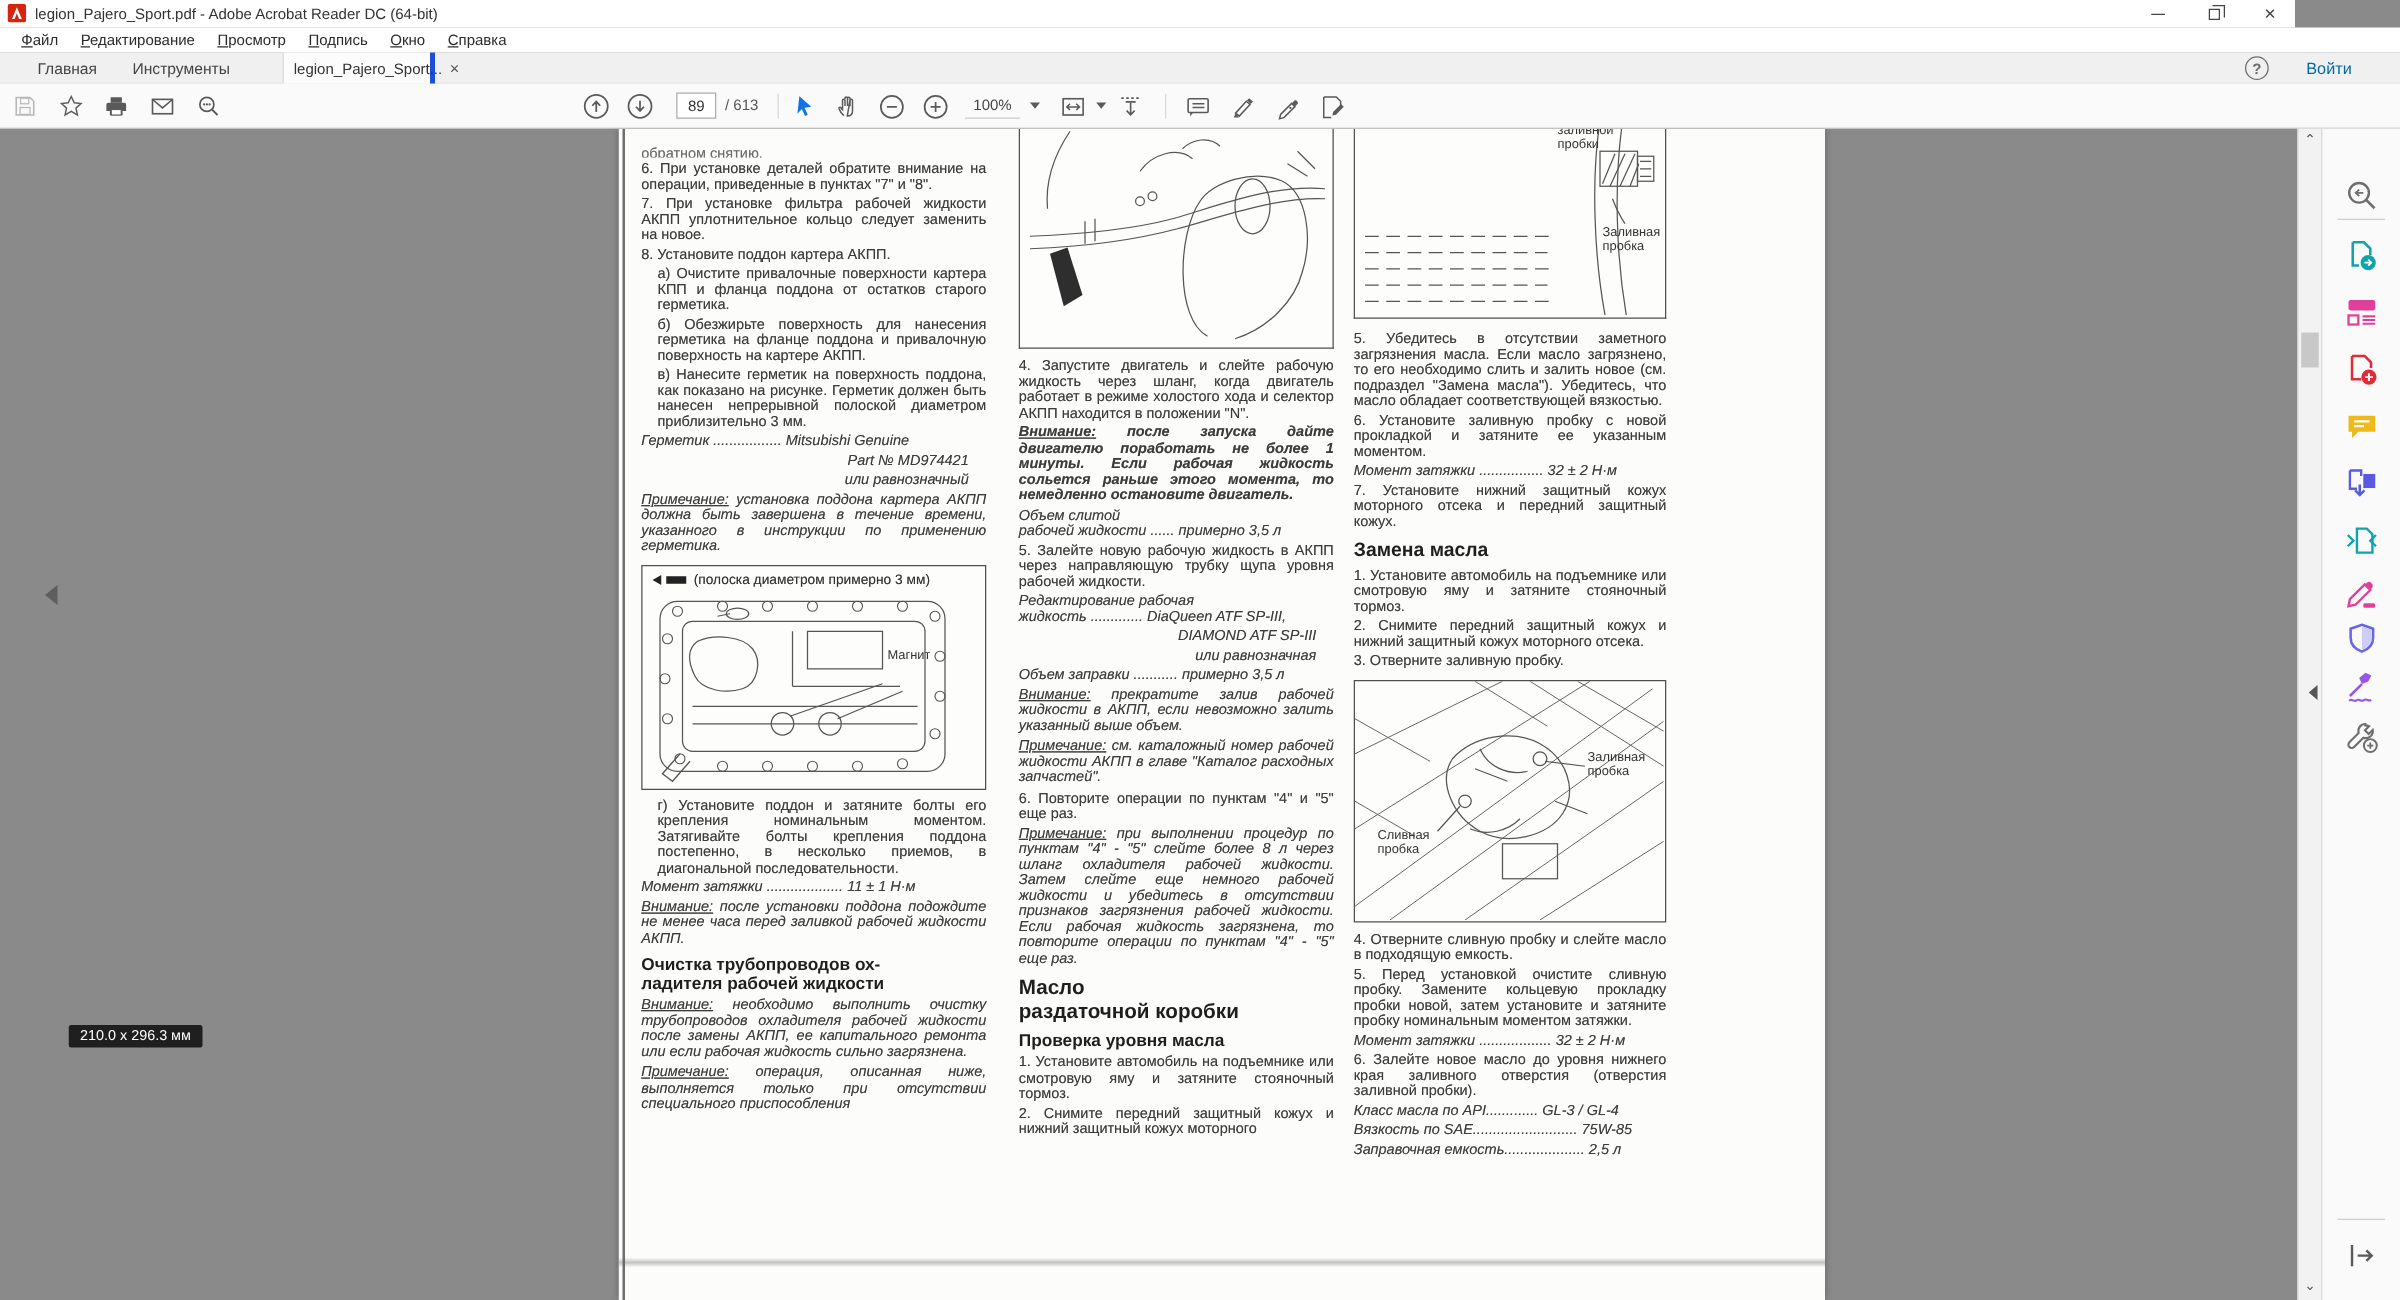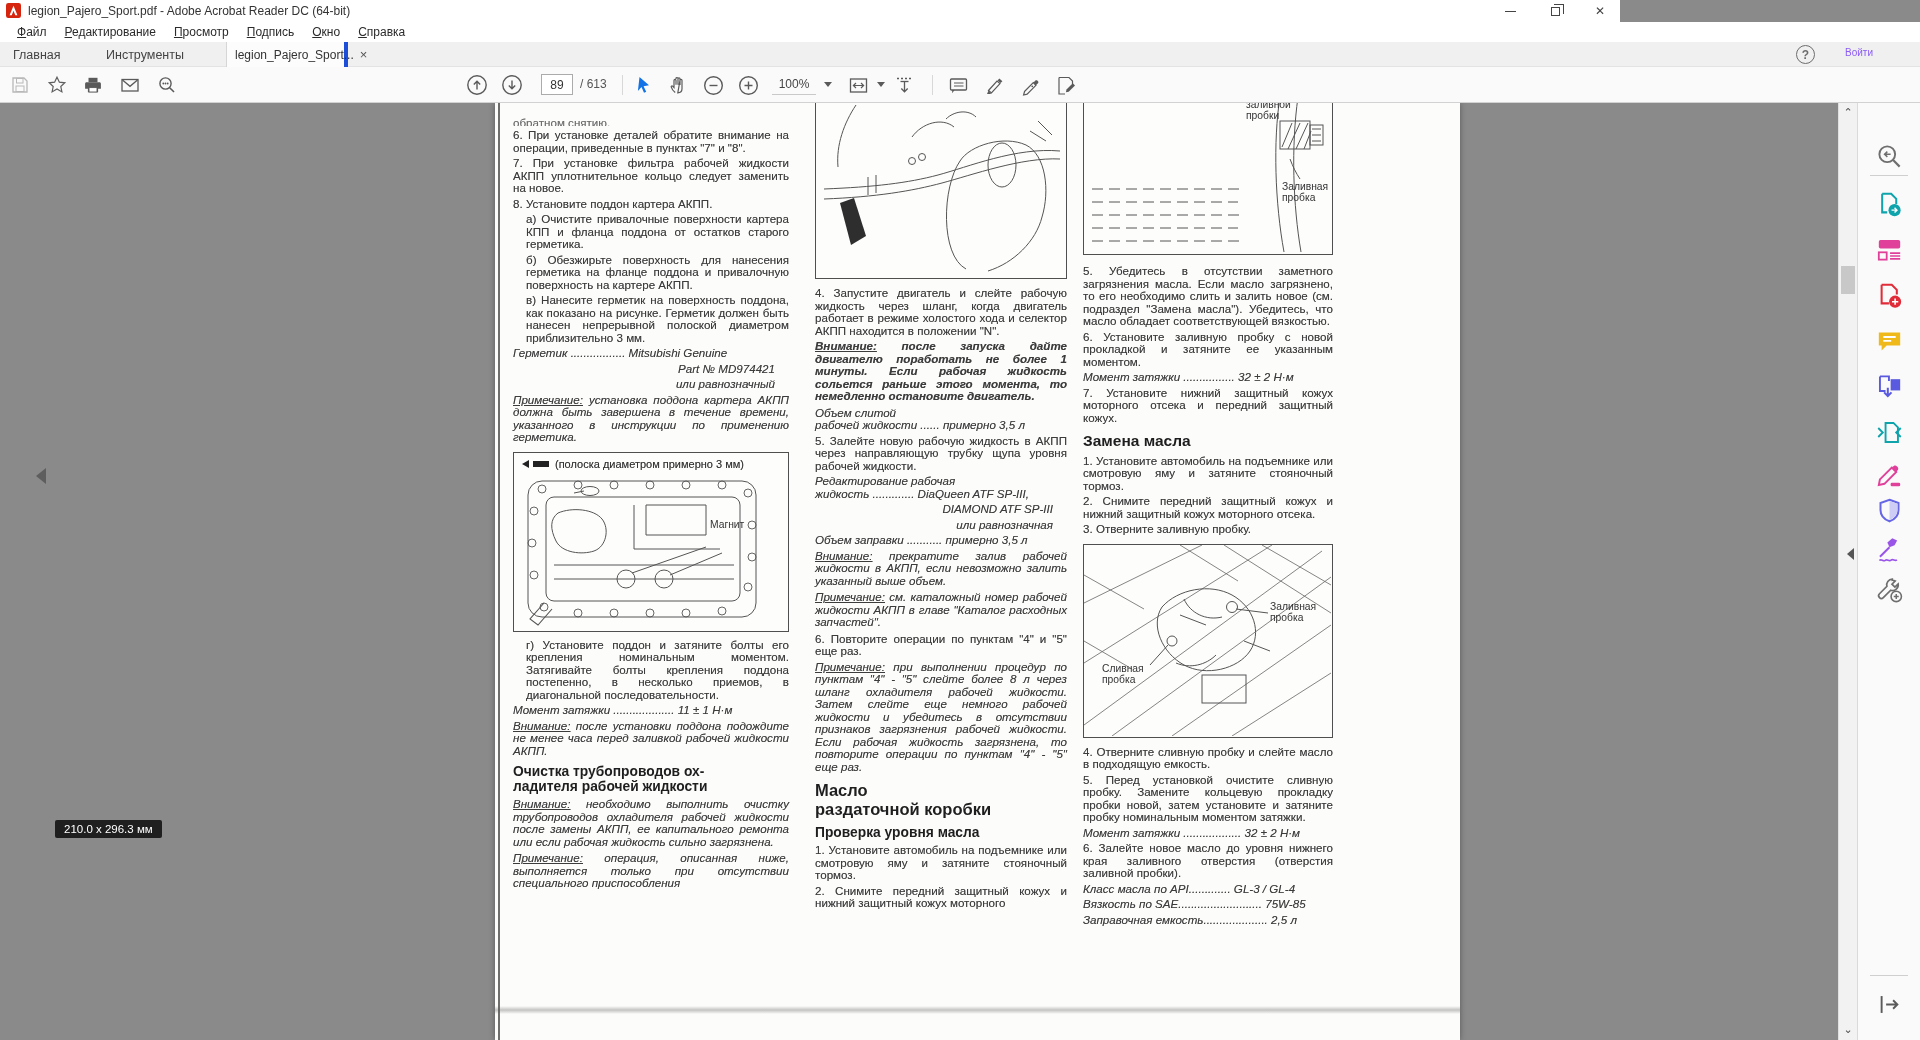--- a/index.html
+++ b/index.html
@@ -1,40 +1,40 @@
 <!DOCTYPE html>
 <html><head>
 <meta charset="utf-8">
 <style>
   * { margin:0; padding:0; box-sizing:border-box; }
   html,body { width:1920px; height:1040px; overflow:hidden; background:#8a8a8a;
               font-family:"Liberation Sans", sans-serif; }
   .app { position:relative; width:1920px; height:1040px; }
 
   
-  .titlebar { position:absolute; left:0; top:0; width:1620px; height:22px; background:#ffffff; }
+  .titlebar { position:absolute; left:0; top:0; width:1836px; height:22px; background:#ffffff; }
   .app-icon { position:absolute; left:6px; top:3px; width:15px; height:15px; }
   .win-title { position:absolute; left:28px; top:4px; font-size:12px; color:#333; }
   .win-btn { position:absolute; top:0; width:40px; height:22px; display:flex; align-items:center; justify-content:center; color:#444; font-size:12px; }
   .btn-min { right:90px; } .btn-max { right:45px; } .btn-close { right:0; }
   .min-glyph { width:11px; height:0; border-top:1.6px solid #444; }
   .max-glyph { width:9px; height:9px; border:1.2px solid #444; position:relative; }
   .max-glyph:before { content:""; position:absolute; left:2px; top:-4px; width:9px; height:9px; border:1.2px solid #444; border-bottom:none; border-left:none; }
 
   .menubar { position:absolute; left:0; top:22px; width:1920px; height:20px; background:#ffffff; display:flex; align-items:center; padding-left:8px; }
   .menu-item { font-size:12px; color:#2b2b2b; padding:2px 9px; display:inline-block; }
   .menu-item::first-letter { text-decoration:underline; }
 
   .tabbar { position:absolute; left:0; top:42px; width:1920px; height:25px; background:#f0f0f0; border-bottom:1px solid #e3e3e3; }
   .tab-plain { position:absolute; top:0; height:25px; display:flex; align-items:center; font-size:12.5px; color:#444; padding:0 10px; }
-  .tab-home { left:3px; } .tab-tools { left:96px; }
+  .tab-home { left:20px; } .tab-tools { left:96px; }
   .tab-doc { position:absolute; left:226px; top:0; width:122px; height:25px; background:#fcfcfc; border-left:1px solid #d6d6d6; border-right:4px solid #1d4ed8; display:flex; align-items:center; justify-content:space-between; padding:0 8px; font-size:12px; color:#333; }
   .tab-close { color:#555; font-size:13px; margin-left:6px; }
   .help-circle { position:absolute; left:1796px; top:3px; width:19px; height:19px; border:1.6px solid #6d6d6d; border-radius:50%; color:#6d6d6d; font-size:12px; font-weight:bold; display:flex; align-items:center; justify-content:center; }
-  .signin { position:absolute; left:1845px; top:5px; font-size:10px; color:#8b5cf6; }
+  .signin { position:absolute; left:1845px; top:5px; font-size:13px; color:#0369a1; }
 
   .toolbar { position:absolute; left:0; top:67px; width:1920px; height:36px; background:#fafafa; border-bottom:1px solid #d2d2d2; }
   .tb { position:absolute; top:7px; width:24px; height:22px; display:flex; align-items:center; justify-content:center; }
   .tb svg { display:block; }
   .tb-sep { position:absolute; top:8px; width:1px; height:20px; background:#d8d8d8; }
   .pagebox { position:absolute; left:541px; top:7px; width:32px; height:21px; background:#fff; border:1px solid #ababab; font-size:12px; color:#333; text-align:center; line-height:20px; }
   .pagetotal { position:absolute; left:580px; top:10px; font-size:12px; color:#555; }
   .zoomlabel { position:absolute; left:772px; top:7px; width:44px; height:21px; font-size:12px; color:#444; text-align:center; line-height:20px; border-bottom:1px solid #c9c9c9; }
   .caret { position:absolute; top:15px; width:0; height:0; border-left:4px solid transparent; border-right:4px solid transparent; border-top:5px solid #5a5a5a; }
 

